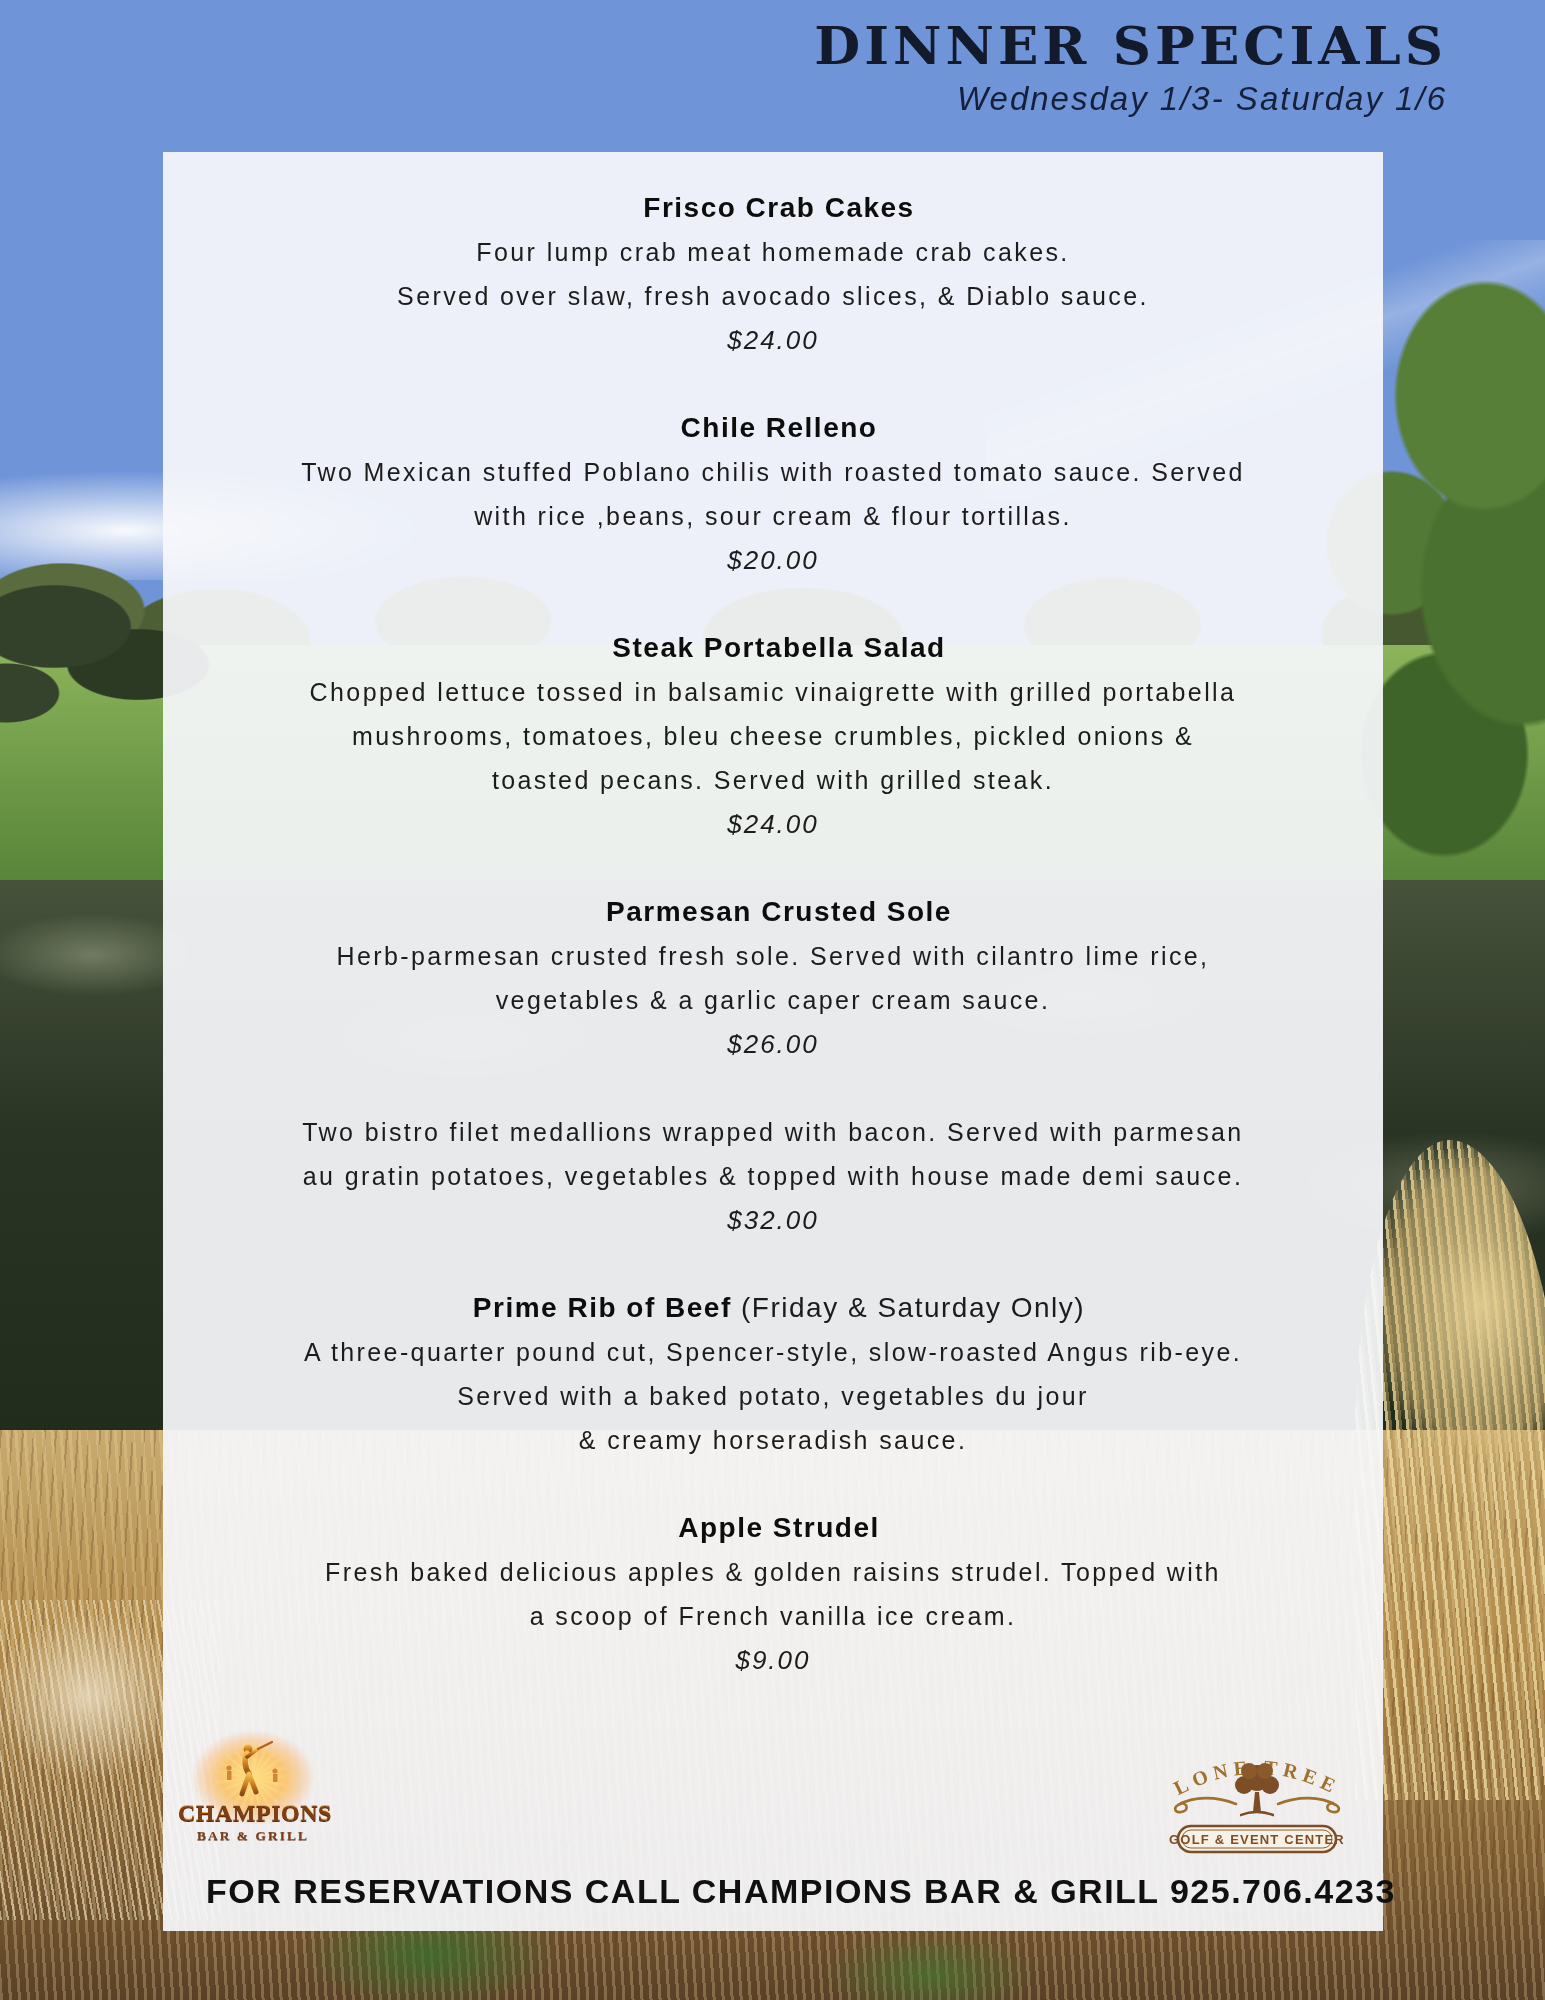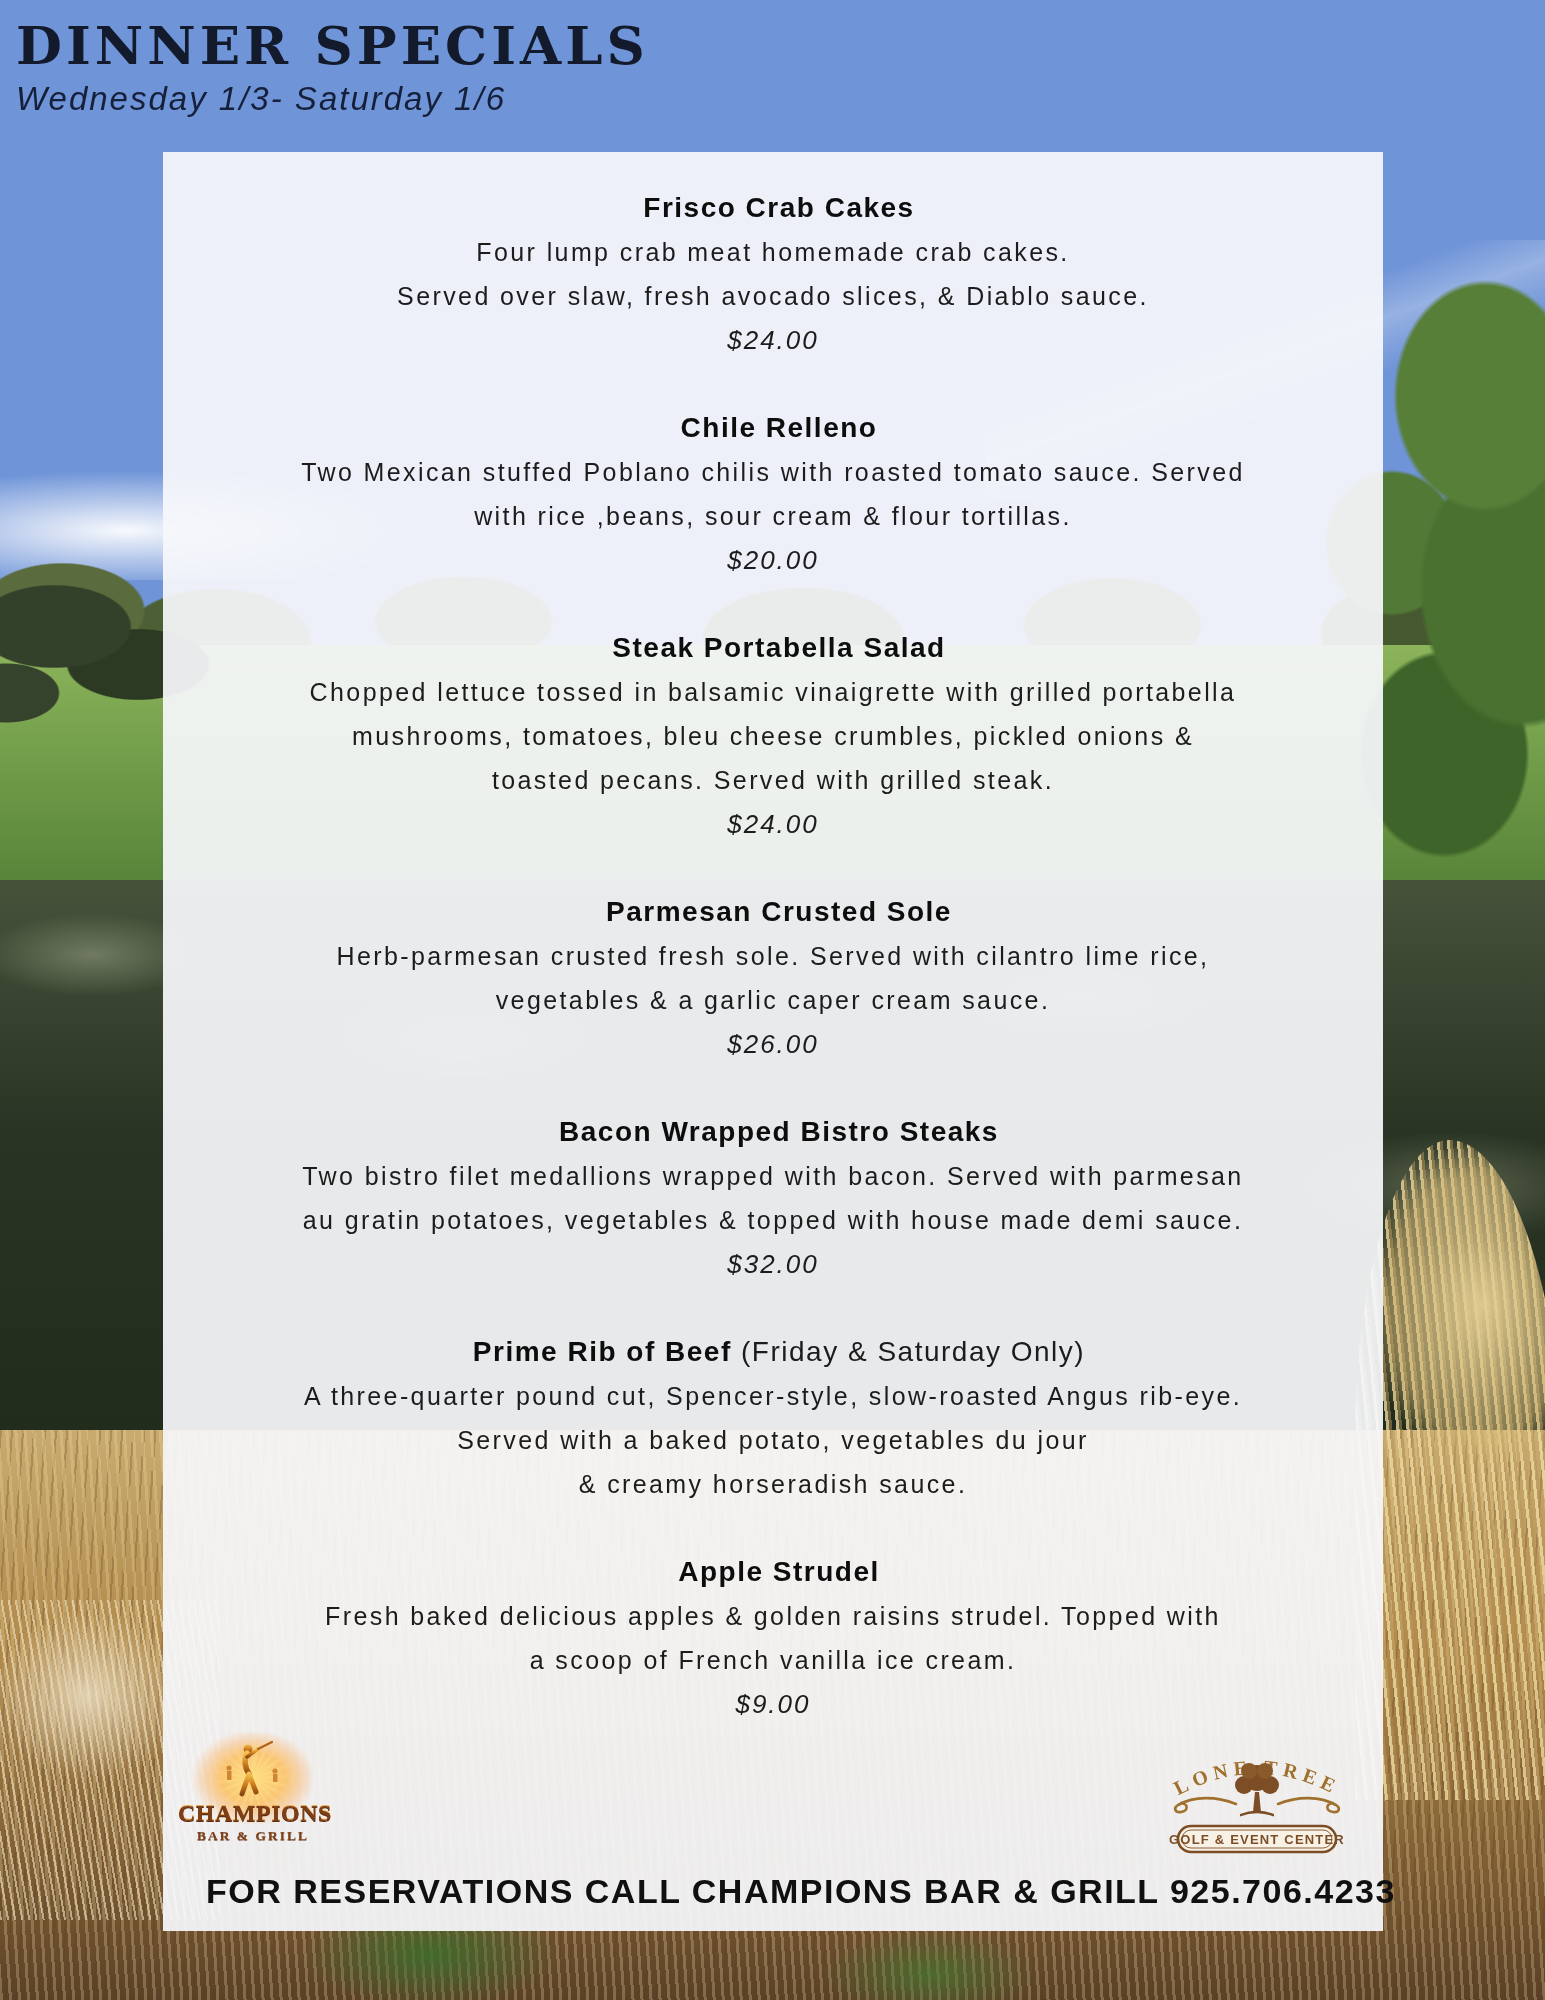--- a/index.html
+++ b/index.html
@@ -63,21 +63,21 @@
   .pampas-left{top:1600px;left:0;width:220px;height:320px;opacity:.85;
     background:
       radial-gradient(ellipse 140px 120px at 40% 30%,rgba(242,232,208,.9),transparent 70%),
       repeating-linear-gradient(80deg,rgba(240,228,196,.7) 0 2px,transparent 2px 7px);}
 
   
   .menu-panel{position:absolute;left:163px;top:152px;width:1220px;height:1779px;
     background:rgba(246,248,251,0.93);}
 
   
-  .header{position:absolute;top:14px;left:16px;width:1447px;text-align:left;color:#121a2c;}
+  .header{position:absolute;top:14px;left:0;width:1447px;text-align:right;color:#121a2c;}
   .page-title{font-family:"DejaVu Serif",serif;font-weight:bold;font-size:53px;
     letter-spacing:4px;line-height:62px;}
   .page-subtitle{font-family:"Liberation Sans",sans-serif;font-style:italic;font-size:33px;
     letter-spacing:2px;line-height:46px;color:#16203a;}
 
   
   .menu-content{position:absolute;left:163px;top:152px;width:1220px;padding-top:34px;
     text-align:center;box-sizing:border-box;}
   .menu-item{margin-bottom:44px;}
   .item-name{font-size:28px;font-weight:bold;color:#0d0d0d;letter-spacing:1.5px;line-height:44px;padding-left:12px;}
@@ -157,21 +157,20 @@
   </div>
 
   <div class="menu-item">
     <div class="item-name"><span>Parmesan Crusted Sole</span><span class="item-note"></span></div>
     <div class="item-desc">Herb-parmesan crusted fresh sole. Served with cilantro lime rice,
 vegetables &amp; a garlic caper cream sauce.</div>
     <div class="item-price">$26.00</div>
   </div>
 
   <div class="menu-item">
-    <div class="item-name"><span>Bacon Wrapped Bistro Steaks</span><span class="item-note"></span></div>
     <div class="item-desc">Two bistro filet medallions wrapped with bacon. Served with parmesan
 au gratin potatoes, vegetables &amp; topped with house made demi sauce.</div>
     <div class="item-price">$32.00</div>
   </div>
 
   <div class="menu-item">
     <div class="item-name"><span>Prime Rib of Beef</span><span class="item-note"> (Friday &amp; Saturday Only)</span></div>
     <div class="item-desc">A three-quarter pound cut, Spencer-style, slow-roasted Angus rib-eye.
 Served with a baked potato, vegetables du jour
 &amp; creamy horseradish sauce.</div>

